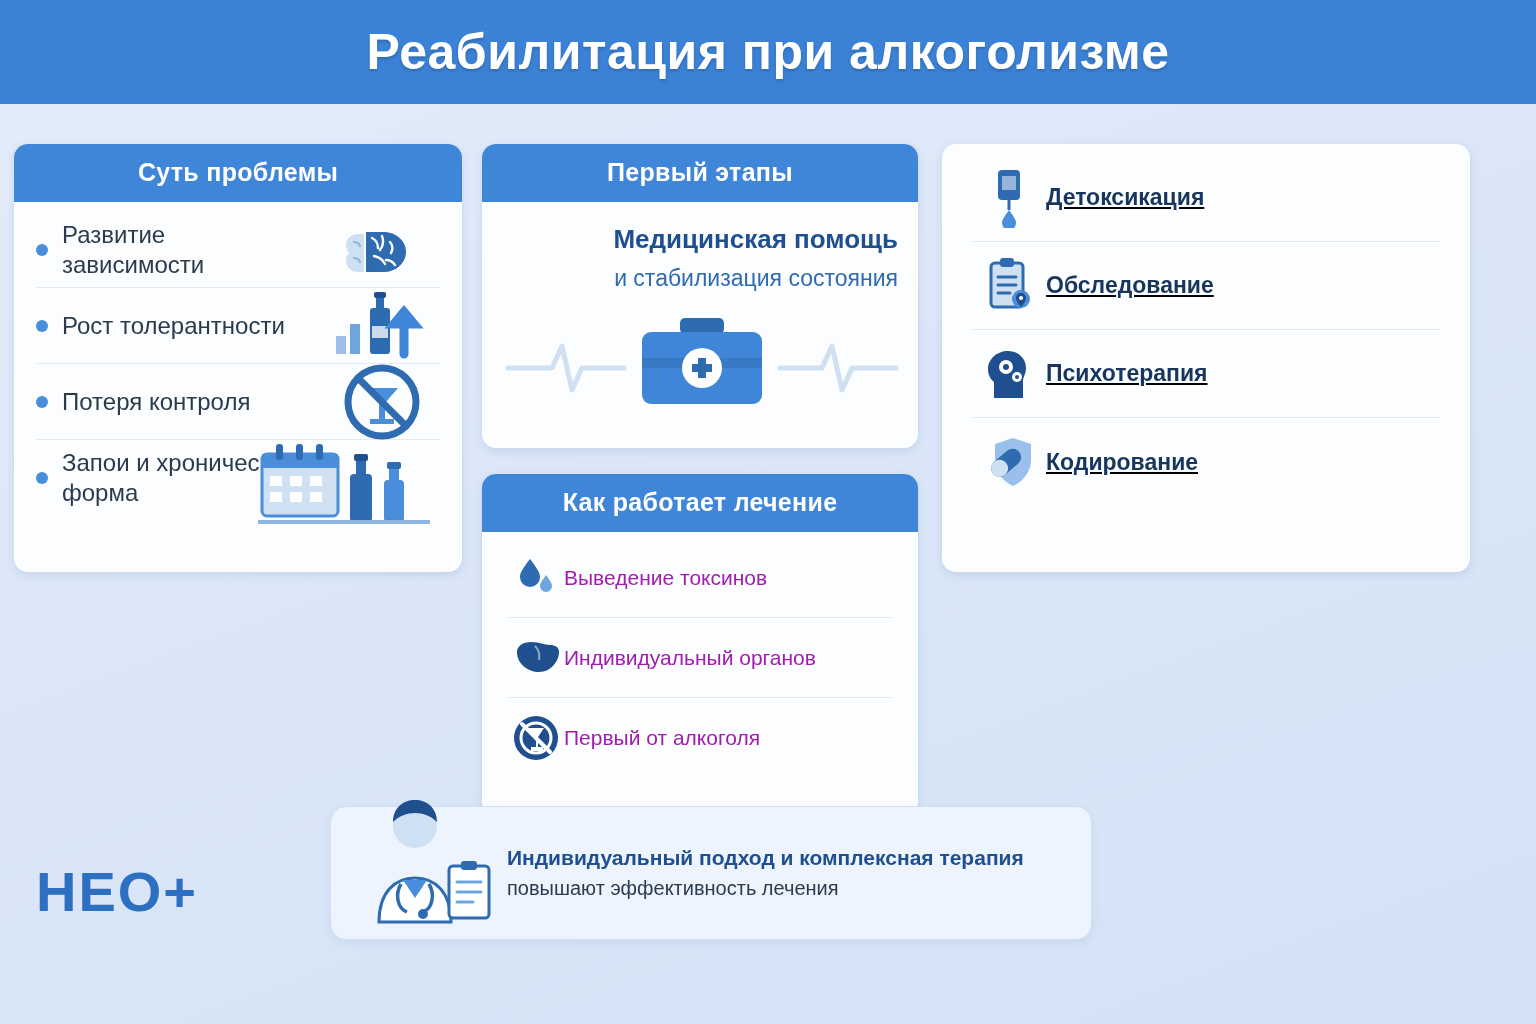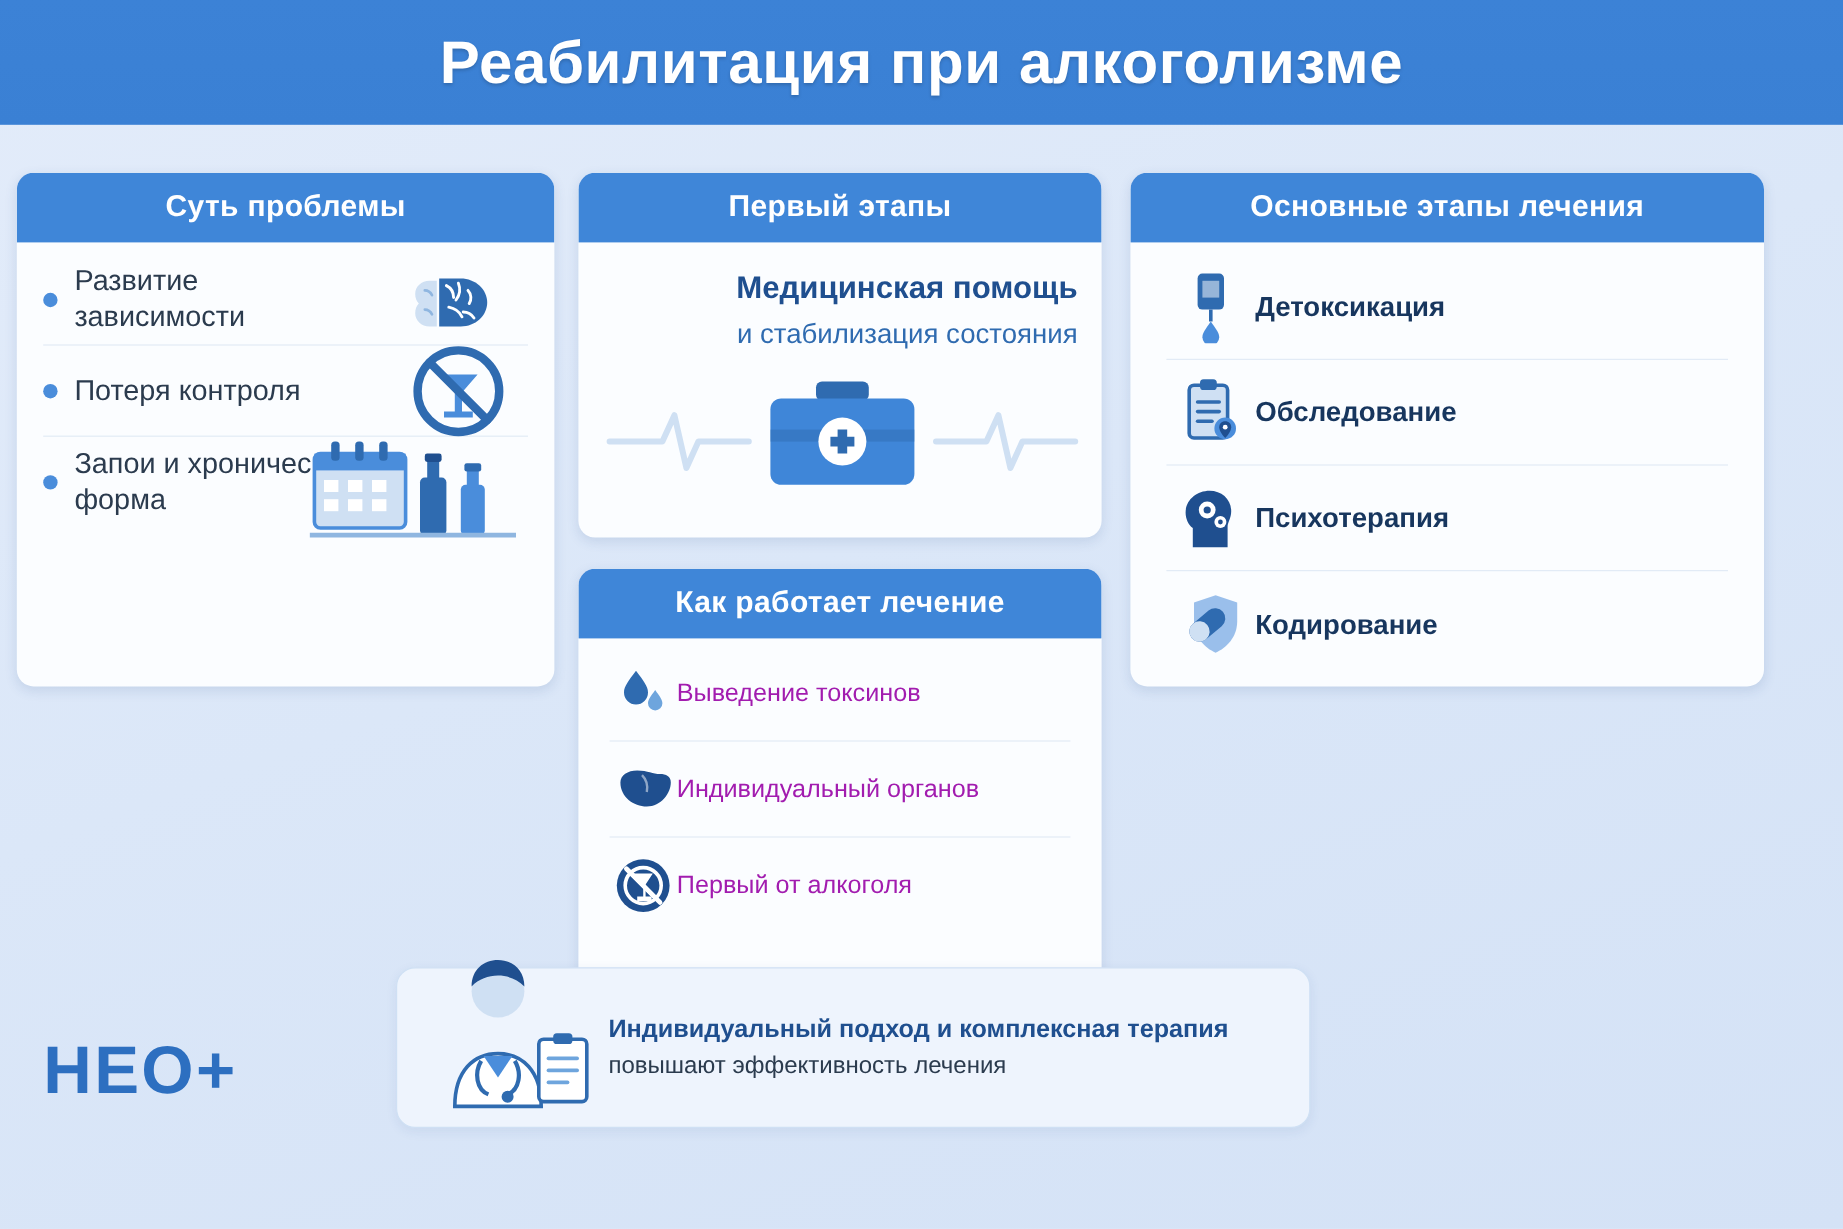--- a/index.html
+++ b/index.html
@@ -89,21 +89,21 @@
     height: 80px;
     margin: 0 26px;
     border-bottom: 1px solid #e2ebf6;
   }
   .how-row:last-child { border-bottom: none; }
   .how-icon { width: 56px; flex: none; display: flex; align-items: center; justify-content: center; }
   .how-text { font-size: 21px; color: #a21caf; }
 
   
   #card-stages { left: 942px; top: 144px; width: 528px; height: 428px; }
-  #card-stages .card-body { padding: 10px 0 0; }
+  #card-stages .card-body { padding: 10px 0 0; text-decoration: underline; }
   .stage-row {
     display: flex; align-items: center;
     height: 88px;
     margin: 0 30px;
     border-bottom: 1px solid #e2ebf6;
   }
   .stage-row:last-child { border-bottom: none; }
   .stage-icon { width: 74px; flex: none; display: flex; align-items: center; justify-content: center; }
   .stage-text { font-size: 23px; font-weight: bold; color: #17365e; }
 
@@ -150,20 +150,35 @@
         <span style="position:absolute; right:18px; top:10px;">
           <svg class="icon-svg" width="84" height="58" viewBox="0 0 84 58">
             <path d="M20 12c-7 0-12 5-12 11 0 3 1 6 3 8-2 2-3 5-3 8 0 6 5 11 12 11h6V12h-6z" fill="#cfe0f3"></path>
             <path d="M46 10c12 0 22 9 22 20s-10 20-22 20H28V10h18z" fill="#2f6bb0"></path>
             <path d="M34 16c4 2 6 6 6 10M44 14c2 5 1 10-2 14M52 20c3 3 3 8 1 11M36 34c5 1 9 4 11 8M48 38c4 0 7 2 9 5" stroke="#ffffff" stroke-width="2.4" fill="none" stroke-linecap="round"></path>
             <path d="M16 20c3 0 5 2 6 4M16 36c3 0 5 2 6 4" stroke="#8fb6e0" stroke-width="2.2" fill="none" stroke-linecap="round"></path>
           </svg>
         </span>
       </div>
 
+      <div class="bullet-row">
+        <span class="dot"></span>
+        <span class="bullet-text">Рост толерантности</span>
+        <span style="position:absolute; right:16px; top:2px;">
+          <svg class="icon-svg" width="94" height="74" viewBox="0 0 94 74">
+            <rect x="6" y="46" width="10" height="18" fill="#9cc0e6"></rect>
+            <rect x="20" y="34" width="10" height="30" fill="#6ea5dd"></rect>
+            <rect x="40" y="18" width="20" height="46" rx="3" fill="#2f6bb0"></rect>
+            <rect x="46" y="4" width="8" height="16" fill="#2f6bb0"></rect>
+            <rect x="44" y="2" width="12" height="6" rx="2" fill="#1f4f8f"></rect>
+            <rect x="42" y="36" width="16" height="12" fill="#ffffff" opacity="0.75"></rect>
+            <path d="M74 64V26M74 22l-10 12h20z" stroke="#3f86d8" stroke-width="9" fill="#3f86d8" stroke-linecap="round"></path>
+          </svg>
+        </span>
+      </div>
 
       <div class="bullet-row">
         <span class="dot"></span>
         <span class="bullet-text">Потеря контроля</span>
         <span style="position:absolute; right:12px; top:-4px;">
           <svg class="icon-svg" width="92" height="84" viewBox="0 0 92 84">
             <circle cx="46" cy="42" r="34" fill="none" stroke="#2f6bb0" stroke-width="7"></circle>
             <path d="M30 28h32l-13 15v16h9v5H34v-5h9V43z" fill="#4a8ddb"></path>
             <line x1="22" y1="18" x2="70" y2="66" stroke="#2f6bb0" stroke-width="7" stroke-linecap="round"></line>
           </svg>
@@ -254,21 +269,20 @@
             <line x1="12" y1="12" x2="40" y2="40" stroke="#ffffff" stroke-width="4" stroke-linecap="round"></line>
           </svg>
         </span>
         <span class="how-text">Первый от алкоголя</span>
       </div>
 
     </div>
   </div>
 
   <div class="card" id="card-stages">
-    <div class="card-head">Основные этапы лечения</div>
     <div class="card-body">
 
       <div class="stage-row">
         <span class="stage-icon">
           <svg class="icon-svg" width="46" height="60" viewBox="0 0 46 60">
             <rect x="12" y="2" width="22" height="30" rx="4" fill="#2f6bb0"></rect>
             <rect x="16" y="8" width="14" height="14" fill="#ffffff" opacity="0.5"></rect>
             <path d="M23 32v10" stroke="#2f6bb0" stroke-width="3"></path>
             <path d="M23 42c5 7 7 10 7 13a7 7 0 11-14 0c0-3 2-6 7-13z" fill="#4a8ddb"></path>
           </svg>

